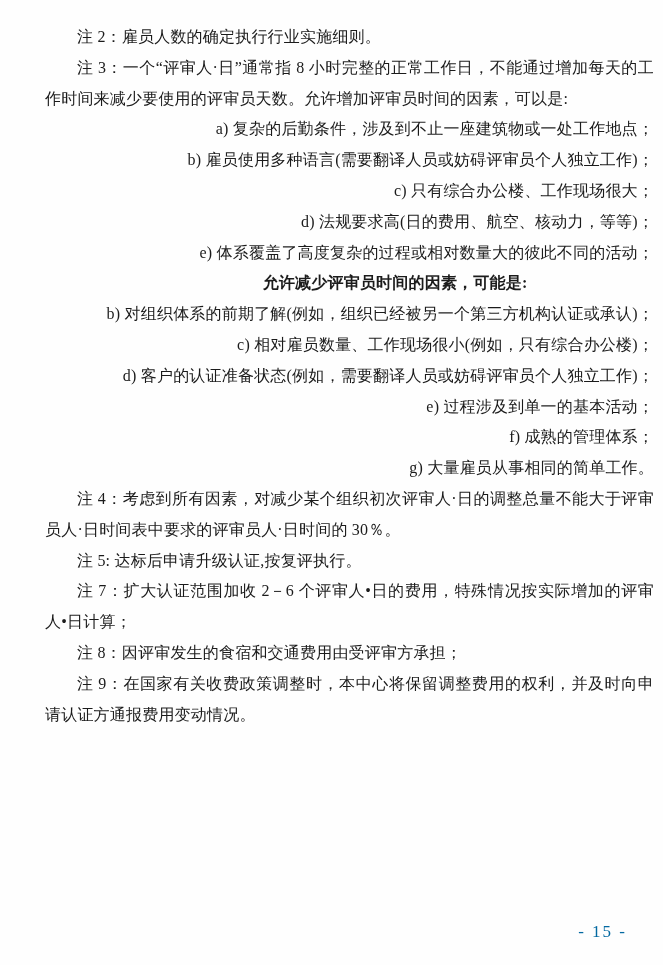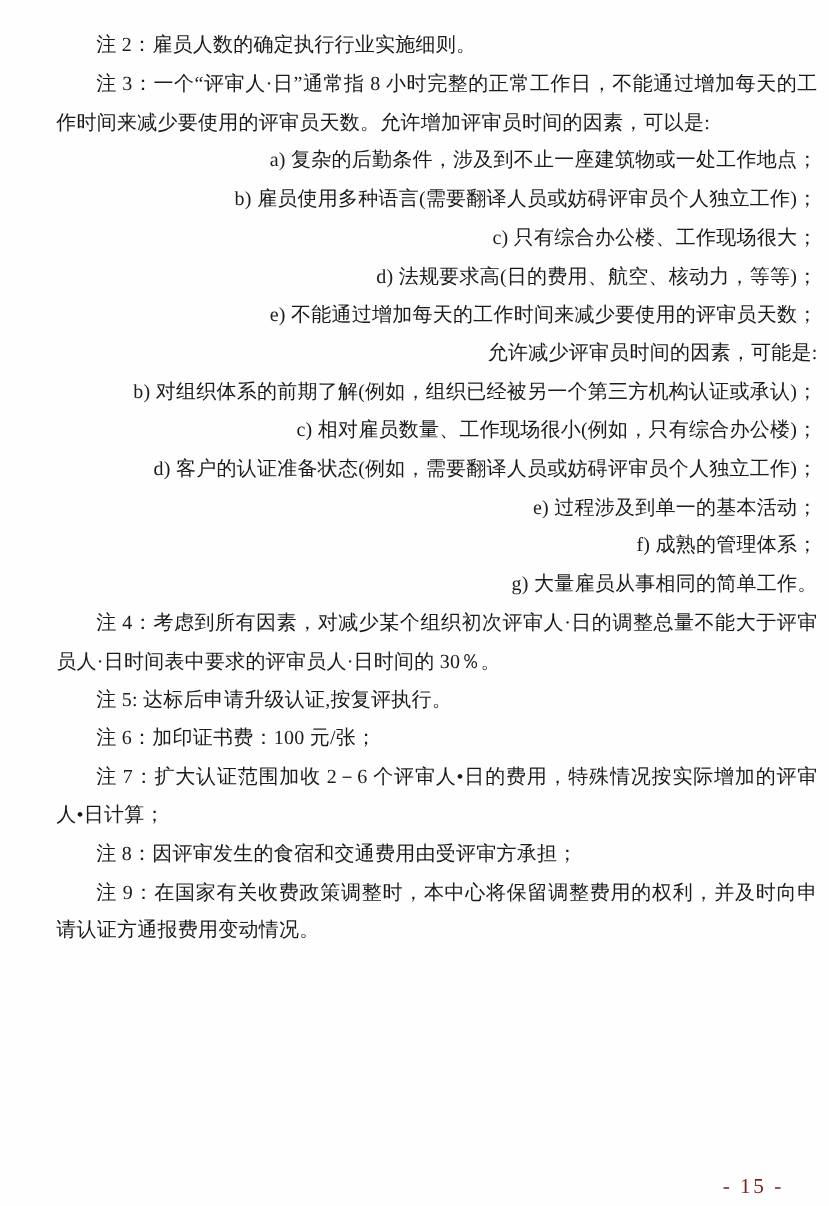--- a/index.html
+++ b/index.html
@@ -25,51 +25,50 @@
     font-size: 16px;
     line-height: 30.8px;
     letter-spacing: 0.2px;
     text-align: justify;
     text-justify: inter-ideograph;
     margin-left: 18px;
   }
   .para { margin: 0; }
   .note { text-indent: 2em; }
   .item { text-indent: 1.75em; text-align: right; }
-  .lead { text-indent: 5.7em; text-align: right; }
+  .lead { text-indent: 5.7em; text-align: center; font-weight: bold; }
   .footer {
     position: absolute;
     right: 36px;
-    bottom: 6px;
+    bottom: 23px;
     font-size: 17px;
-    color: #7f1d1d;
+    color: #0369a1;
     letter-spacing: 2px;
   }
 </style>
 </head>
 <body>
 
 <div class="page">
   <div class="content">
     <p class="para note">注 2：雇员人数的确定执行行业实施细则。</p>
     <p class="para note">注 3：一个“评审人·日”通常指 8 小时完整的正常工作日，不能通过增加每天的工作时间来减少要使用的评审员天数。允许增加评审员时间的因素，可以是:</p>
     <p class="para item">a) 复杂的后勤条件，涉及到不止一座建筑物或一处工作地点；</p>
     <p class="para item">b) 雇员使用多种语言(需要翻译人员或妨碍评审员个人独立工作)；</p>
     <p class="para item">c) 只有综合办公楼、工作现场很大；</p>
     <p class="para item">d) 法规要求高(日的费用、航空、核动力，等等)；</p>
-    <p class="para item">e) 不能通过增加每天的工作时间来减少要使用的评审员天数；</p>
+    <p class="para item">e) 体系覆盖了高度复杂的过程或相对数量大的彼此不同的活动；</p>
     <p class="para lead">允许减少评审员时间的因素，可能是:</p>
     <p class="para item">b) 对组织体系的前期了解(例如，组织已经被另一个第三方机构认证或承认)；</p>
     <p class="para item">c) 相对雇员数量、工作现场很小(例如，只有综合办公楼)；</p>
     <p class="para item">d) 客户的认证准备状态(例如，需要翻译人员或妨碍评审员个人独立工作)；</p>
     <p class="para item">e) 过程涉及到单一的基本活动；</p>
     <p class="para item">f) 成熟的管理体系；</p>
     <p class="para item">g) 大量雇员从事相同的简单工作。</p>
     <p class="para note">注 4：考虑到所有因素，对减少某个组织初次评审人·日的调整总量不能大于评审员人·日时间表中要求的评审员人·日时间的 30％。</p>
     <p class="para note">注 5: 达标后申请升级认证,按复评执行。</p>
-    <p class="para note">注 6：加印证书费：100 元/张；</p>
     <p class="para note">注 7：扩大认证范围加收 2－6 个评审人•日的费用，特殊情况按实际增加的评审人•日计算；</p>
     <p class="para note">注 8：因评审发生的食宿和交通费用由受评审方承担；</p>
     <p class="para note">注 9：在国家有关收费政策调整时，本中心将保留调整费用的权利，并及时向申请认证方通报费用变动情况。</p>
   </div>
 
   <div class="footer">- 15 -</div>
 </div>
 
 </body></html>

